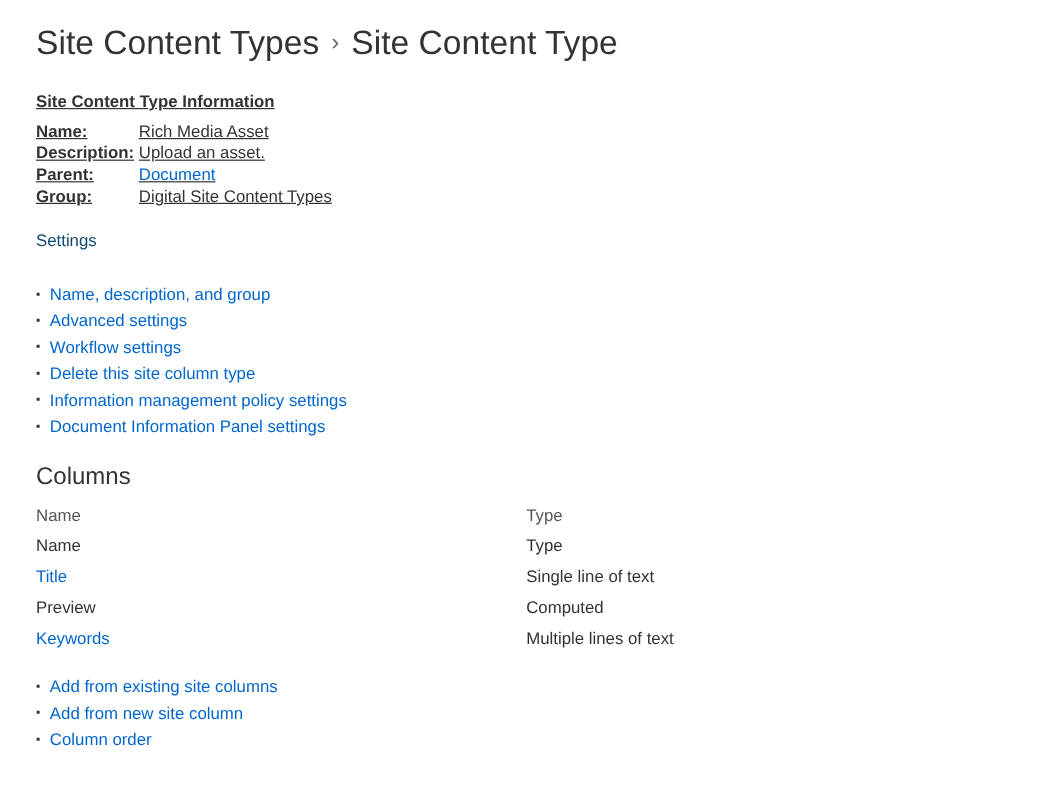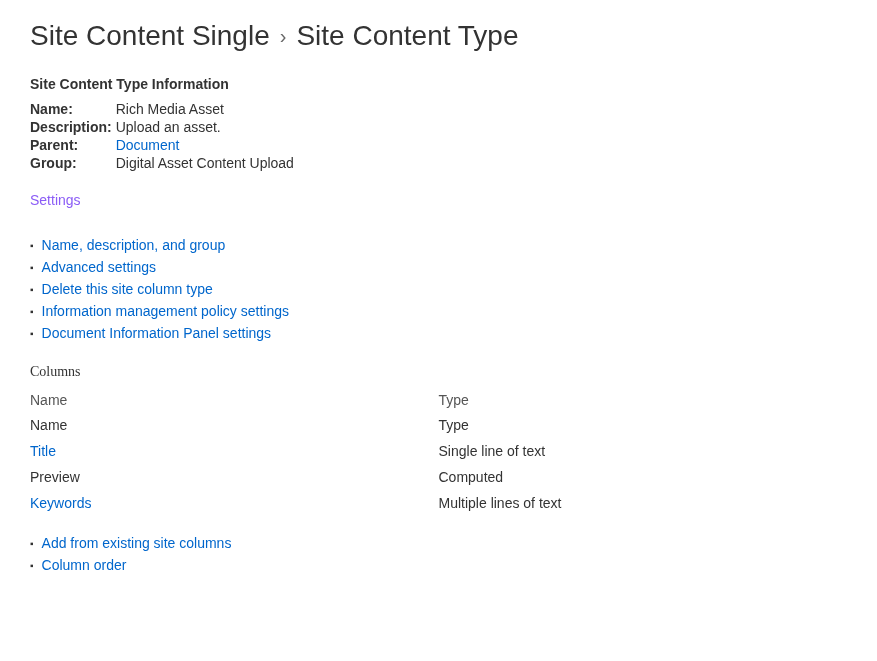--- a/index.html
+++ b/index.html
@@ -22,20 +22,21 @@
       display: flex;
       align-items: center;
       gap: 10px;
     }
     .page-title .breadcrumb-separator {
       color: #666;
       font-size: 20px;
     }
     .content-type-info {
       margin-bottom: 20px;
+      text-decoration: underline;
     }
     .content-type-info h2 {
       font-size: 14px;
       font-weight: bold;
       margin-bottom: 8px;
     }
     .info-table {
       border-collapse: collapse;
     }
     .info-table td {
@@ -46,21 +47,21 @@
       font-weight: bold;
       white-space: nowrap;
       padding-right: 4px;
     }
     .info-table td.value a {
       color: #0066cc;
       text-decoration: none;
     }
     .section-title {
       font-size: 14px;
-      color: #8b5cf6;
+      color: #0c4a6e;
       margin-bottom: 10px;
       margin-top: 10px;
     }
     .settings-list {
       list-style: none;
       margin-bottom: 20px;
       margin-top: 26px;
     }
     .settings-list li {
       display: flex;
@@ -74,24 +75,23 @@
       font-size: 10px;
     }
     .settings-list li a {
       color: #0066cc;
       text-decoration: none;
     }
     .columns-section {
       margin-top: 20px;
     }
     .columns-title {
-      font-size: 14px;
+      font-size: 20px;
       font-weight: normal;
       margin-bottom: 8px;
-      font-family: Liberation Serif, serif;
     }
     .columns-table {
       width: 100%;
       border-collapse: collapse;
       margin-bottom: 16px;
     }
     .columns-table thead td {
       font-weight: normal;
       color: #555;
       padding: 4px 0;
@@ -129,21 +129,21 @@
     .add-links li a {
       color: #0066cc;
       text-decoration: none;
     }
   </style>
 </head>
 <body>
 
 <div>
   <h1 class="page-title">
-    <span>Site Content Single</span>
+    <span>Site Content Types</span>
     <span class="breadcrumb-separator">›</span>
     <span>Site Content Type</span>
   </h1>
 </div>
 
 <div class="content-type-info">
   <h2>Site Content Type Information</h2>
   <table class="info-table">
     <tbody>
       <tr>
@@ -160,35 +160,38 @@
       </tr>
       <tr>
         <td class="label">Parent:</td>
         <td class="value">
           <a href="#">Document</a>
         </td>
       </tr>
       <tr>
         <td class="label">Group:</td>
         <td class="value">
-          <span>Digital Asset Content Upload</span>
+          <span>Digital Site Content Types</span>
         </td>
       </tr>
     </tbody>
   </table>
 </div>
 
 <div class="section-title">Settings</div>
 
 <ul class="settings-list">
   <li>
     <a href="#">Name, description, and group</a>
   </li>
   <li>
     <a href="#">Advanced settings</a>
+  </li>
+  <li>
+    <a href="#">Workflow settings</a>
   </li>
   <li>
     <a href="#">Delete this site column type</a>
   </li>
   <li>
     <a href="#">Information management policy settings</a>
   </li>
   <li>
     <a href="#">Document Information Panel settings</a>
   </li>
@@ -227,18 +230,21 @@
           <a href="#">Keywords</a>
         </td>
         <td class="col-type">Multiple lines of text</td>
       </tr>
     </tbody>
   </table>
 
   <ul class="add-links">
     <li>
       <a href="#">Add from existing site columns</a>
+    </li>
+    <li>
+      <a href="#">Add from new site column</a>
     </li>
     <li>
       <a href="#">Column order</a>
     </li>
   </ul>
 </div>
 
 </body></html>

